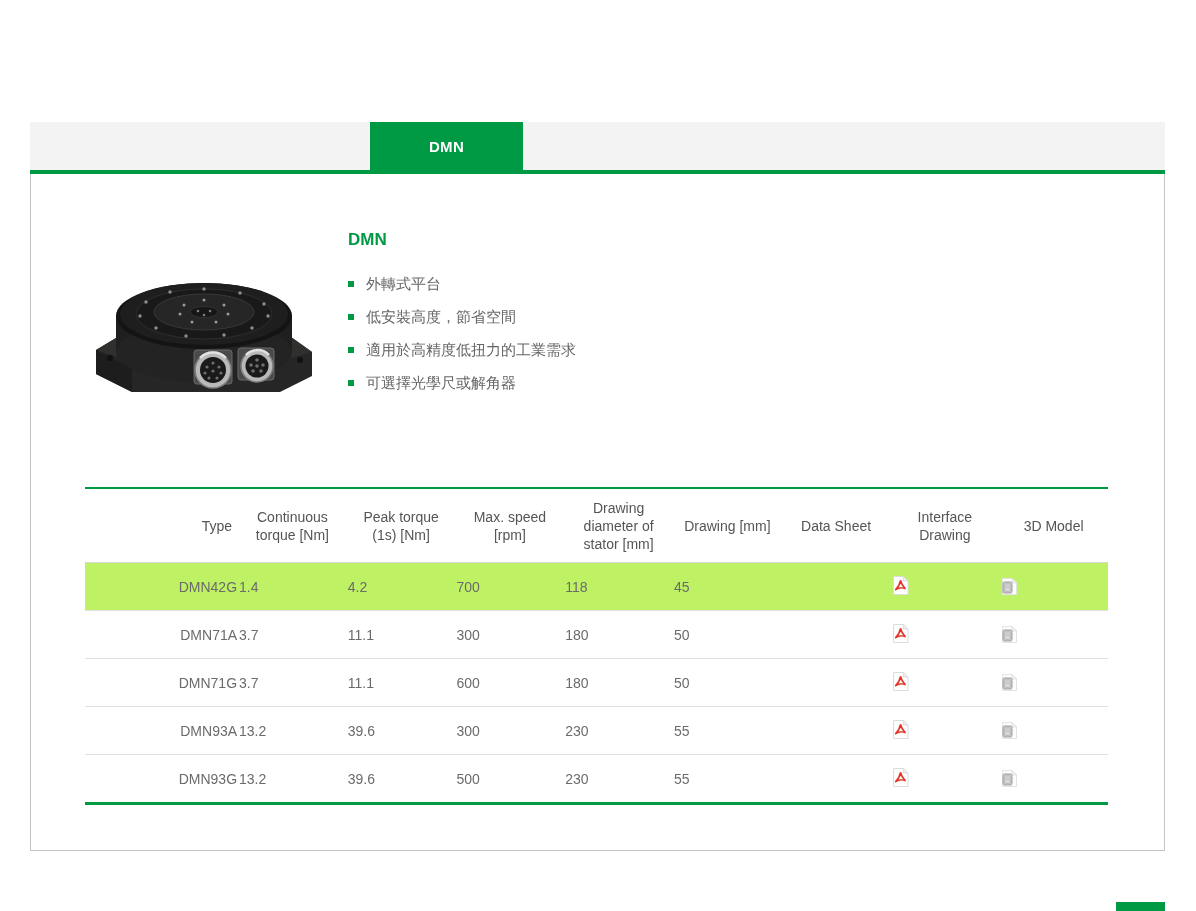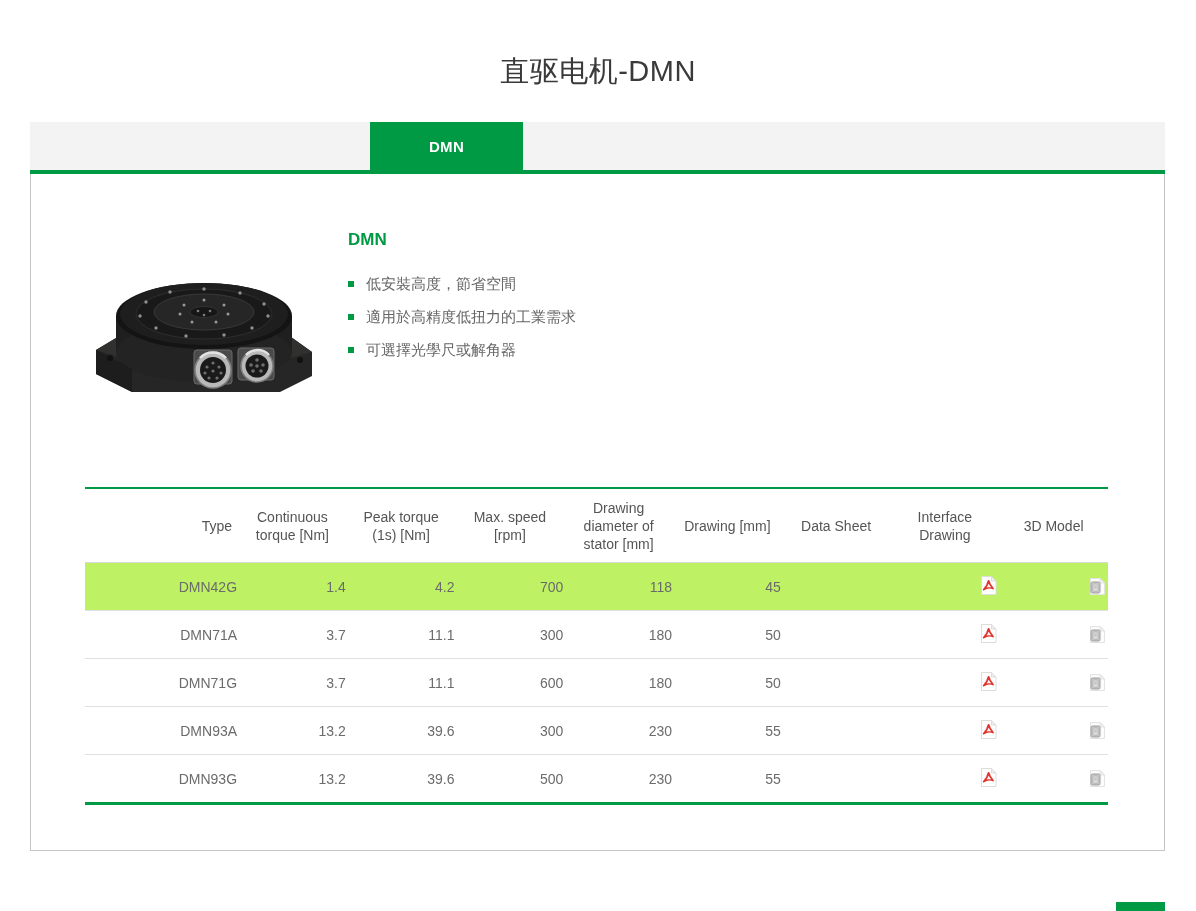--- a/index.html
+++ b/index.html
@@ -59,39 +59,38 @@
   }
   table.spec col.c-type{width:152px;}
   table.spec col.c-std{width:108px;}
   table.spec th{
     height:73px;font-weight:400;color:#555;text-align:center;
     vertical-align:middle;padding:0 6px;line-height:18px;
     border-bottom:1px solid #d8d8d8;
   }
   table.spec th.left, table.spec td.left{text-align:right;padding-left:8px;}
   table.spec td{
-    height:45px;text-align:right;vertical-align:middle;
+    height:45px;text-align:left;vertical-align:middle;
     border-bottom:1px solid #e0e0e0;color:#6b6b6b;
   }
   table.spec tr.row-odd{background:#bef264;}
   table.spec tr:last-child td{border-bottom:none;}
   .icon-link{display:inline-block;cursor:pointer;line-height:0;}
 
   
   .scroll-top{
     position:absolute;left:1116px;top:902px;width:49px;height:9px;
     background:#009a44;cursor:pointer;
   }
 </style>
 </head>
 <body>
 
 <div class="page">
 
-  <div class="page-title">直驱电机-DMN</div>
 
   <div class="tabbar">
     <div class="tab-active">DMN</div>
   </div>
 
   <div class="content-box"></div>
 
   <div class="product-image">
     <svg width="232" height="152" viewBox="0 0 232 152" xmlns="http://www.w3.org/2000/svg">
 
@@ -166,20 +165,24 @@
           <circle cx="173" cy="113" r="1.8"></circle>
           <circle cx="169" cy="108" r="1.8"></circle>
       </g>
       <path d="M158 97 a16 16 0 0 1 23 0" fill="none" stroke="#e2e2e2" stroke-width="2.5"></path>
     </svg>
   </div>
 
   <div class="product-info">
     <div class="product-name">DMN</div>
     <ul class="feature-list">
+      <li class="feature-item">
+        <span class="bullet-square"></span>
+        <span>外轉式平台</span>
+      </li>
       <li class="feature-item">
         <span class="bullet-square"></span>
         <span>低安裝高度，節省空間</span>
       </li>
       <li class="feature-item">
         <span class="bullet-square"></span>
         <span>適用於高精度低扭力的工業需求</span>
       </li>
       <li class="feature-item">
         <span class="bullet-square"></span>

